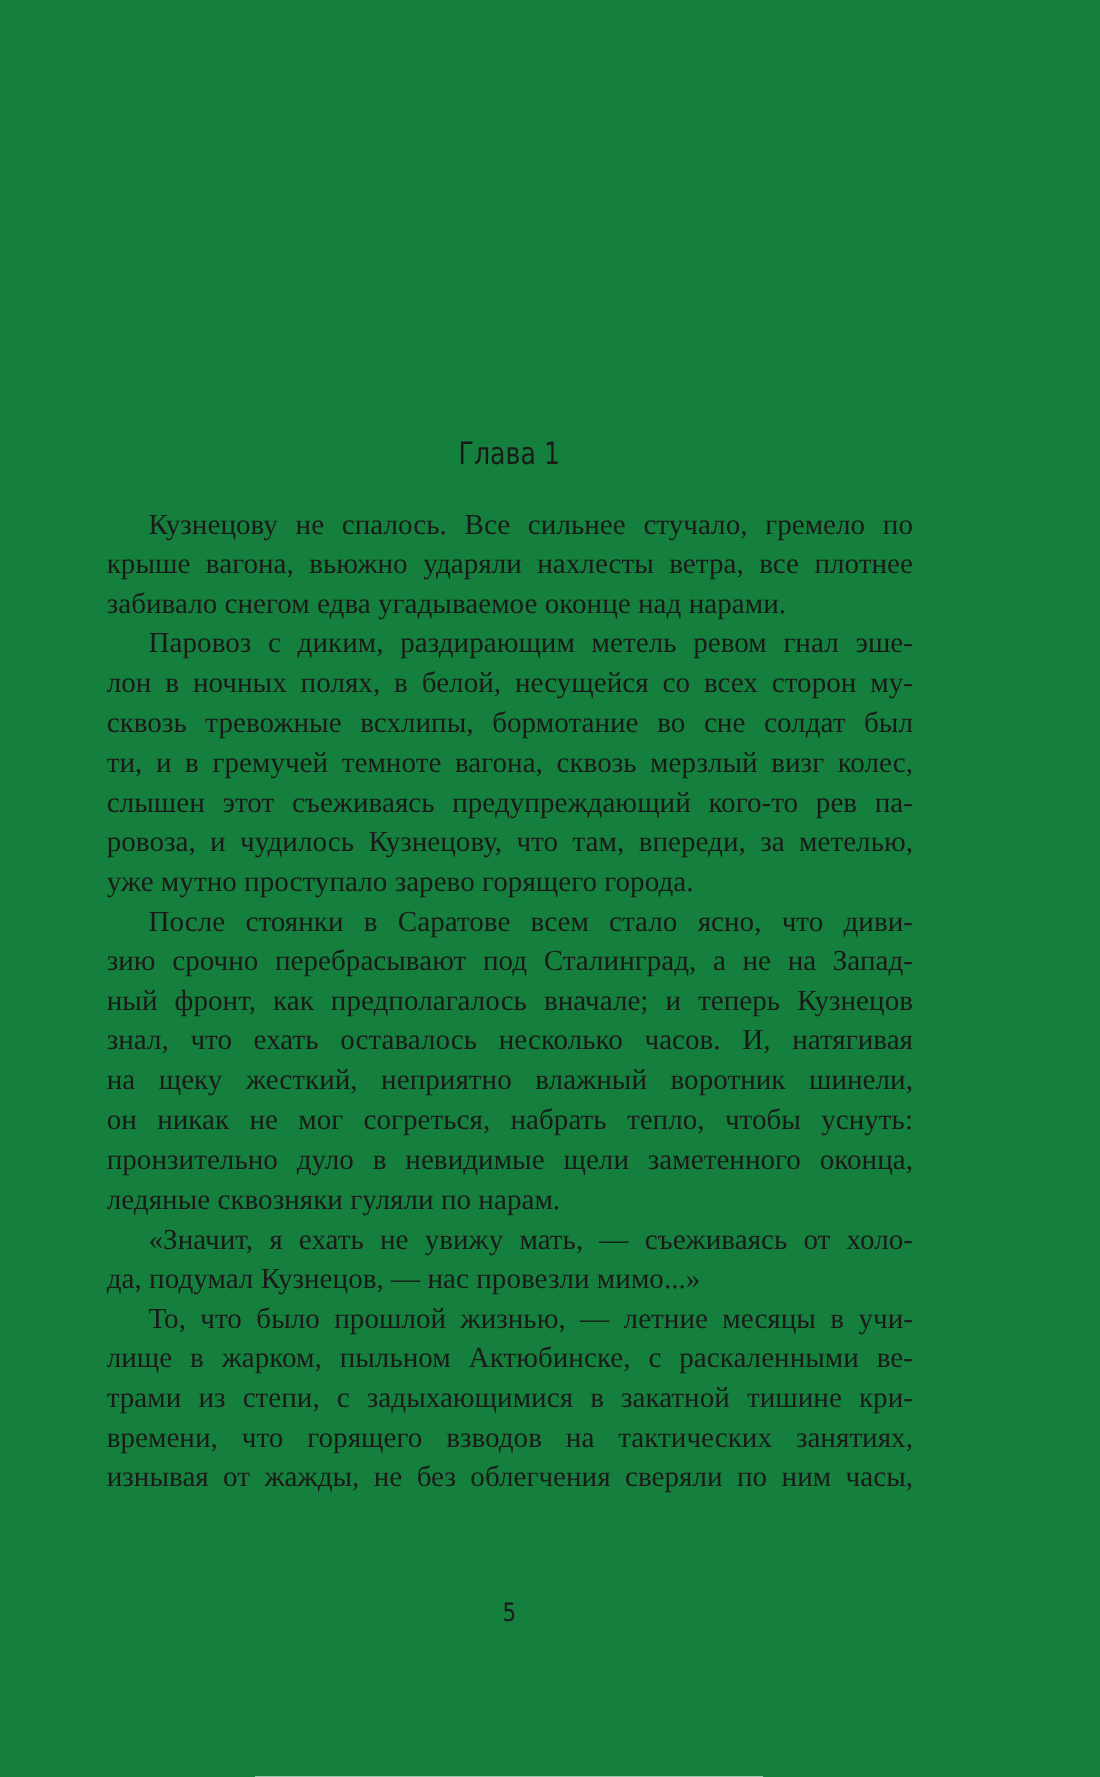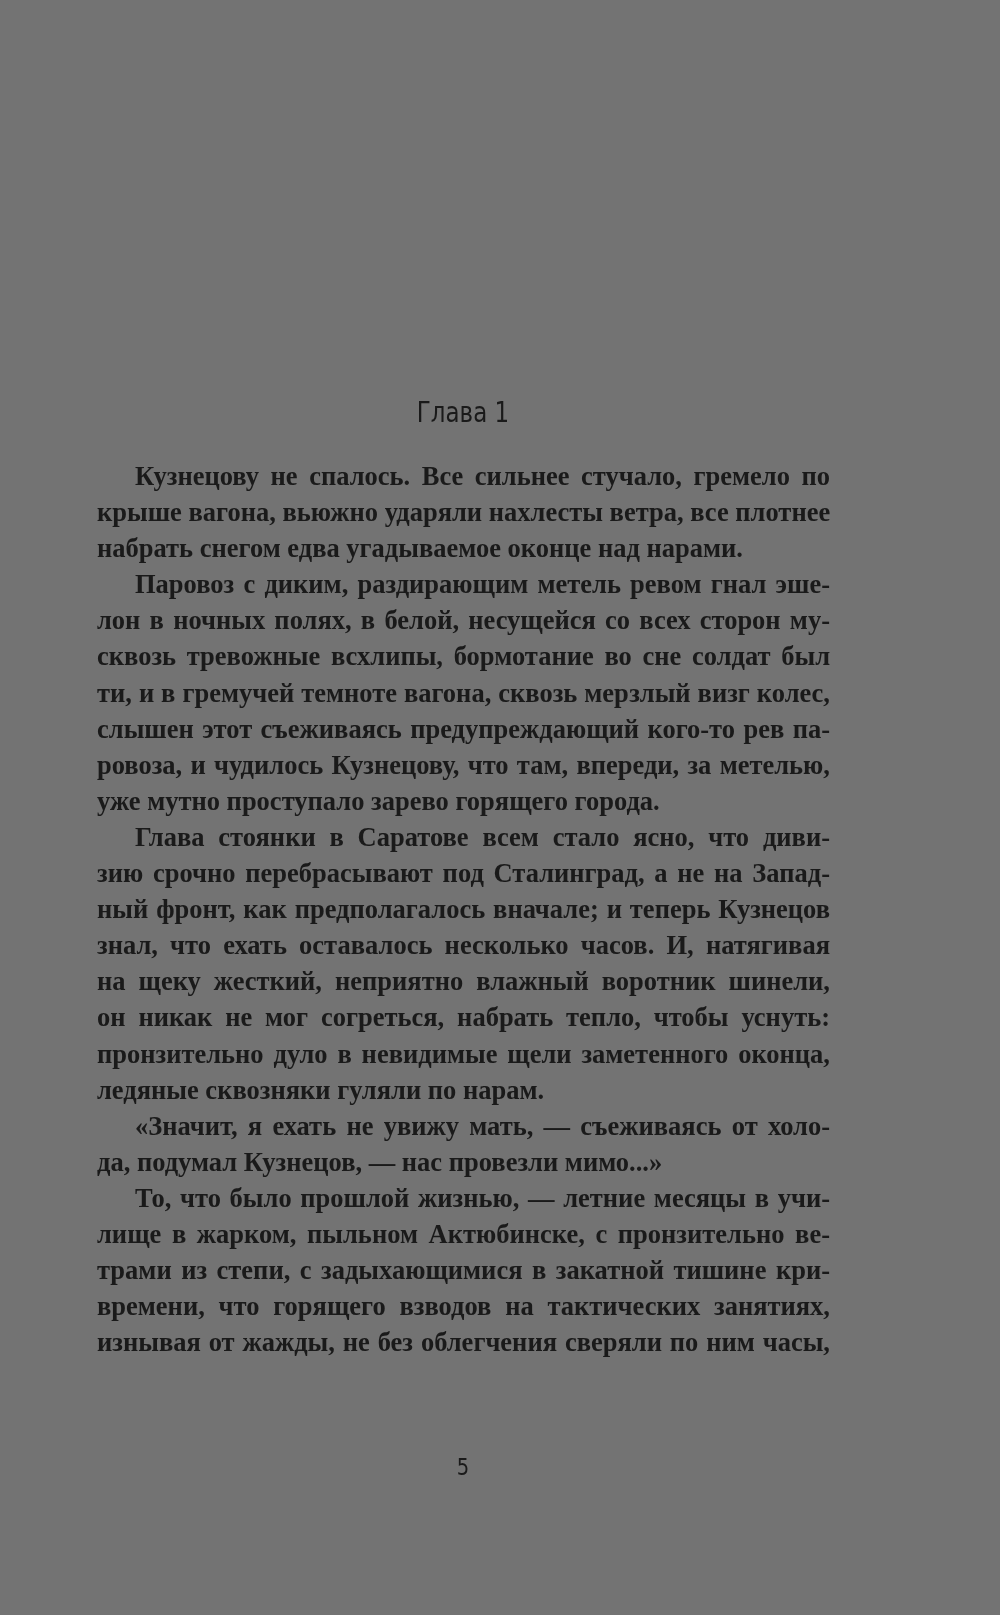--- a/index.html
+++ b/index.html
@@ -12,21 +12,21 @@
       height: 1615px;
       position: relative;
       overflow: hidden;
       color: #1a1a1a;
     }
     .page {
       position: absolute;
       left: 0; top: 0;
       width: 1000px;
       height: 1615px;
-      background: #737373;
+      background: #15803d;
     }
     .chapter-title {
       position: absolute;
       top: 393px;
       left: 0;
       width: 926px;
       text-align: center;
       font-family: "DejaVu Sans", sans-serif;
       font-size: 28px;
       letter-spacing: 0px;
@@ -45,21 +45,20 @@
       line-height: 36.1px;
       color: #1a1a1a;
     }
     .line {
       display: block;
       white-space: nowrap;
       text-align: justify;
       text-align-last: justify;
       height: 36.1px;
       overflow: visible;
-      font-weight: bold;
     }
     .line.indent {
       padding-left: 38px;
     }
     .line.last {
       text-align-last: left;
     }
     .page-number {
       position: absolute;
       top: 1452px;
@@ -79,52 +78,52 @@
 
 <div class="page">
 
   <h1 class="chapter-title" style="margin:0;font-weight:normal;">Глава 1</h1>
 
   <div class="body-text">
 
     <p style="margin:0;">
       <span class="line indent">Кузнецову не спалось. Все сильнее стучало, гремело по</span>
       <span class="line">крыше вагона, вьюжно ударяли нахлесты ветра, все плотнее</span>
-      <span class="line last">набрать снегом едва угадываемое оконце над нарами.</span>
+      <span class="line last">забивало снегом едва угадываемое оконце над нарами.</span>
     </p>
 
     <p style="margin:0;">
       <span class="line indent">Паровоз с диким, раздирающим метель ревом гнал эше-</span>
       <span class="line">лон в ночных полях, в белой, несущейся со всех сторон му-</span>
       <span class="line">сквозь тревожные всхлипы, бормотание во сне солдат был</span>
       <span class="line">ти, и в гремучей темноте вагона, сквозь мерзлый визг колес,</span>
       <span class="line">слышен этот съеживаясь предупреждающий кого-то рев па-</span>
       <span class="line">ровоза, и чудилось Кузнецову, что там, впереди, за метелью,</span>
       <span class="line last">уже мутно проступало зарево горящего города.</span>
     </p>
 
     <p style="margin:0;">
-      <span class="line indent">Глава стоянки в Саратове всем стало ясно, что диви-</span>
+      <span class="line indent">После стоянки в Саратове всем стало ясно, что диви-</span>
       <span class="line">зию срочно перебрасывают под Сталинград, а не на Запад-</span>
       <span class="line">ный фронт, как предполагалось вначале; и теперь Кузнецов</span>
       <span class="line">знал, что ехать оставалось несколько часов. И, натягивая</span>
       <span class="line">на щеку жесткий, неприятно влажный воротник шинели,</span>
       <span class="line">он никак не мог согреться, набрать тепло, чтобы уснуть:</span>
       <span class="line">пронзительно дуло в невидимые щели заметенного оконца,</span>
       <span class="line last">ледяные сквозняки гуляли по нарам.</span>
     </p>
 
     <p style="margin:0;">
       <span class="line indent">«Значит, я ехать не увижу мать, — съеживаясь от холо-</span>
       <span class="line last">да, подумал Кузнецов, — нас провезли мимо...»</span>
     </p>
 
     <p style="margin:0;">
       <span class="line indent">То, что было прошлой жизнью, — летние месяцы в учи-</span>
-      <span class="line">лище в жарком, пыльном Актюбинске, с пронзительно ве-</span>
+      <span class="line">лище в жарком, пыльном Актюбинске, с раскаленными ве-</span>
       <span class="line">трами из степи, с задыхающимися в закатной тишине кри-</span>
       <span class="line">времени, что горящего взводов на тактических занятиях,</span>
       <span class="line">изнывая от жажды, не без облегчения сверяли по ним часы,</span>
     </p>
 
   </div>
 
   <div class="page-number">5</div>
 
 </div>

